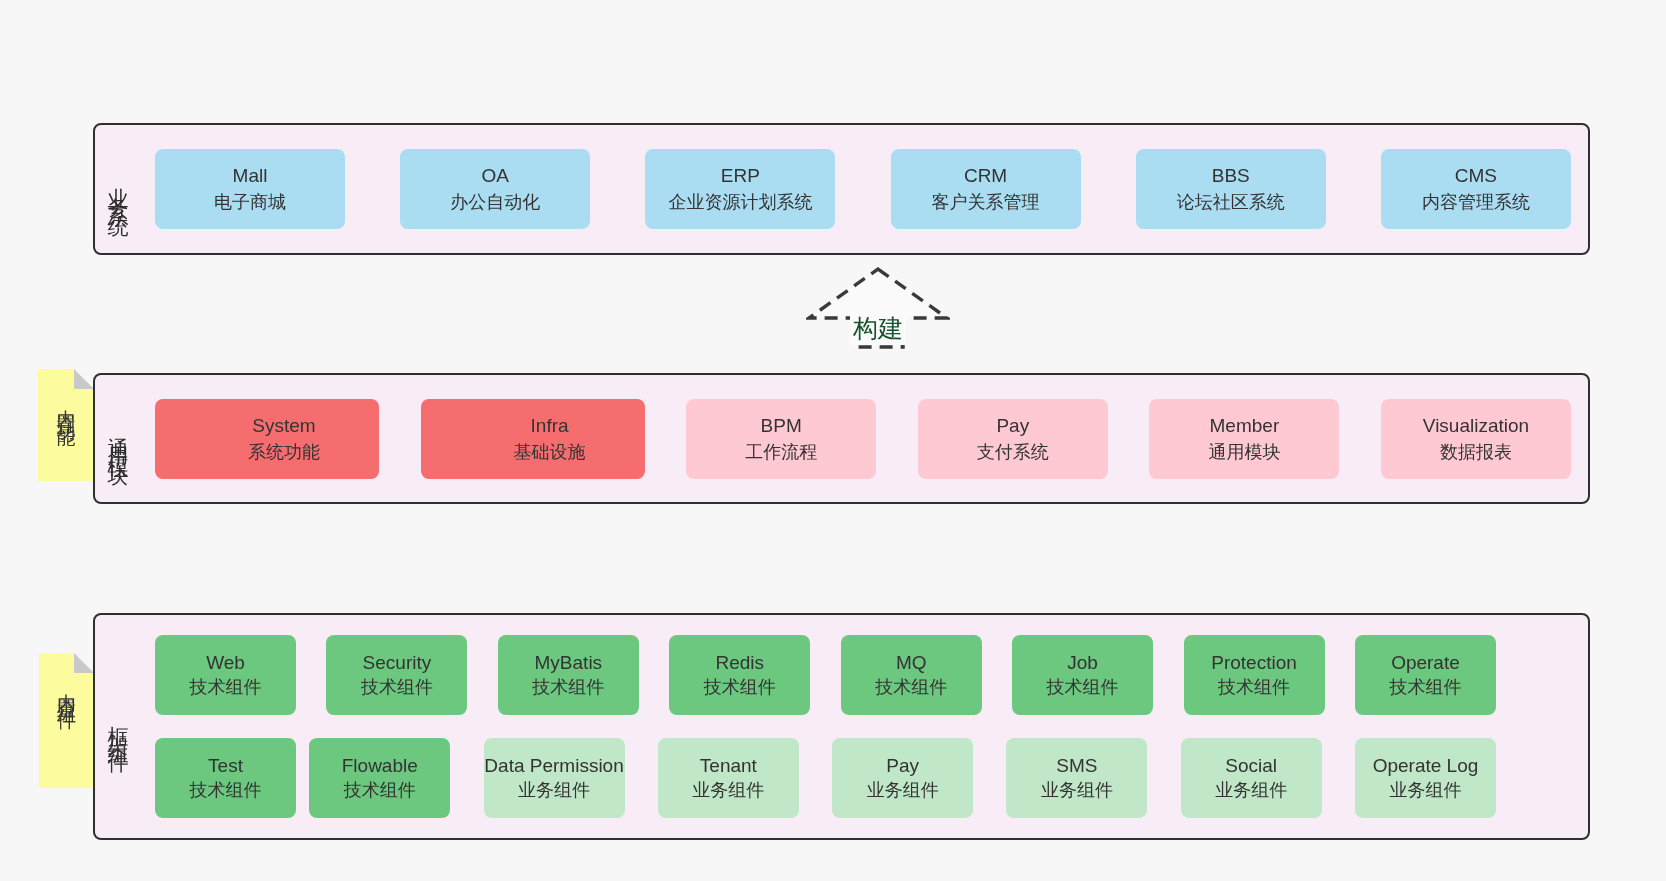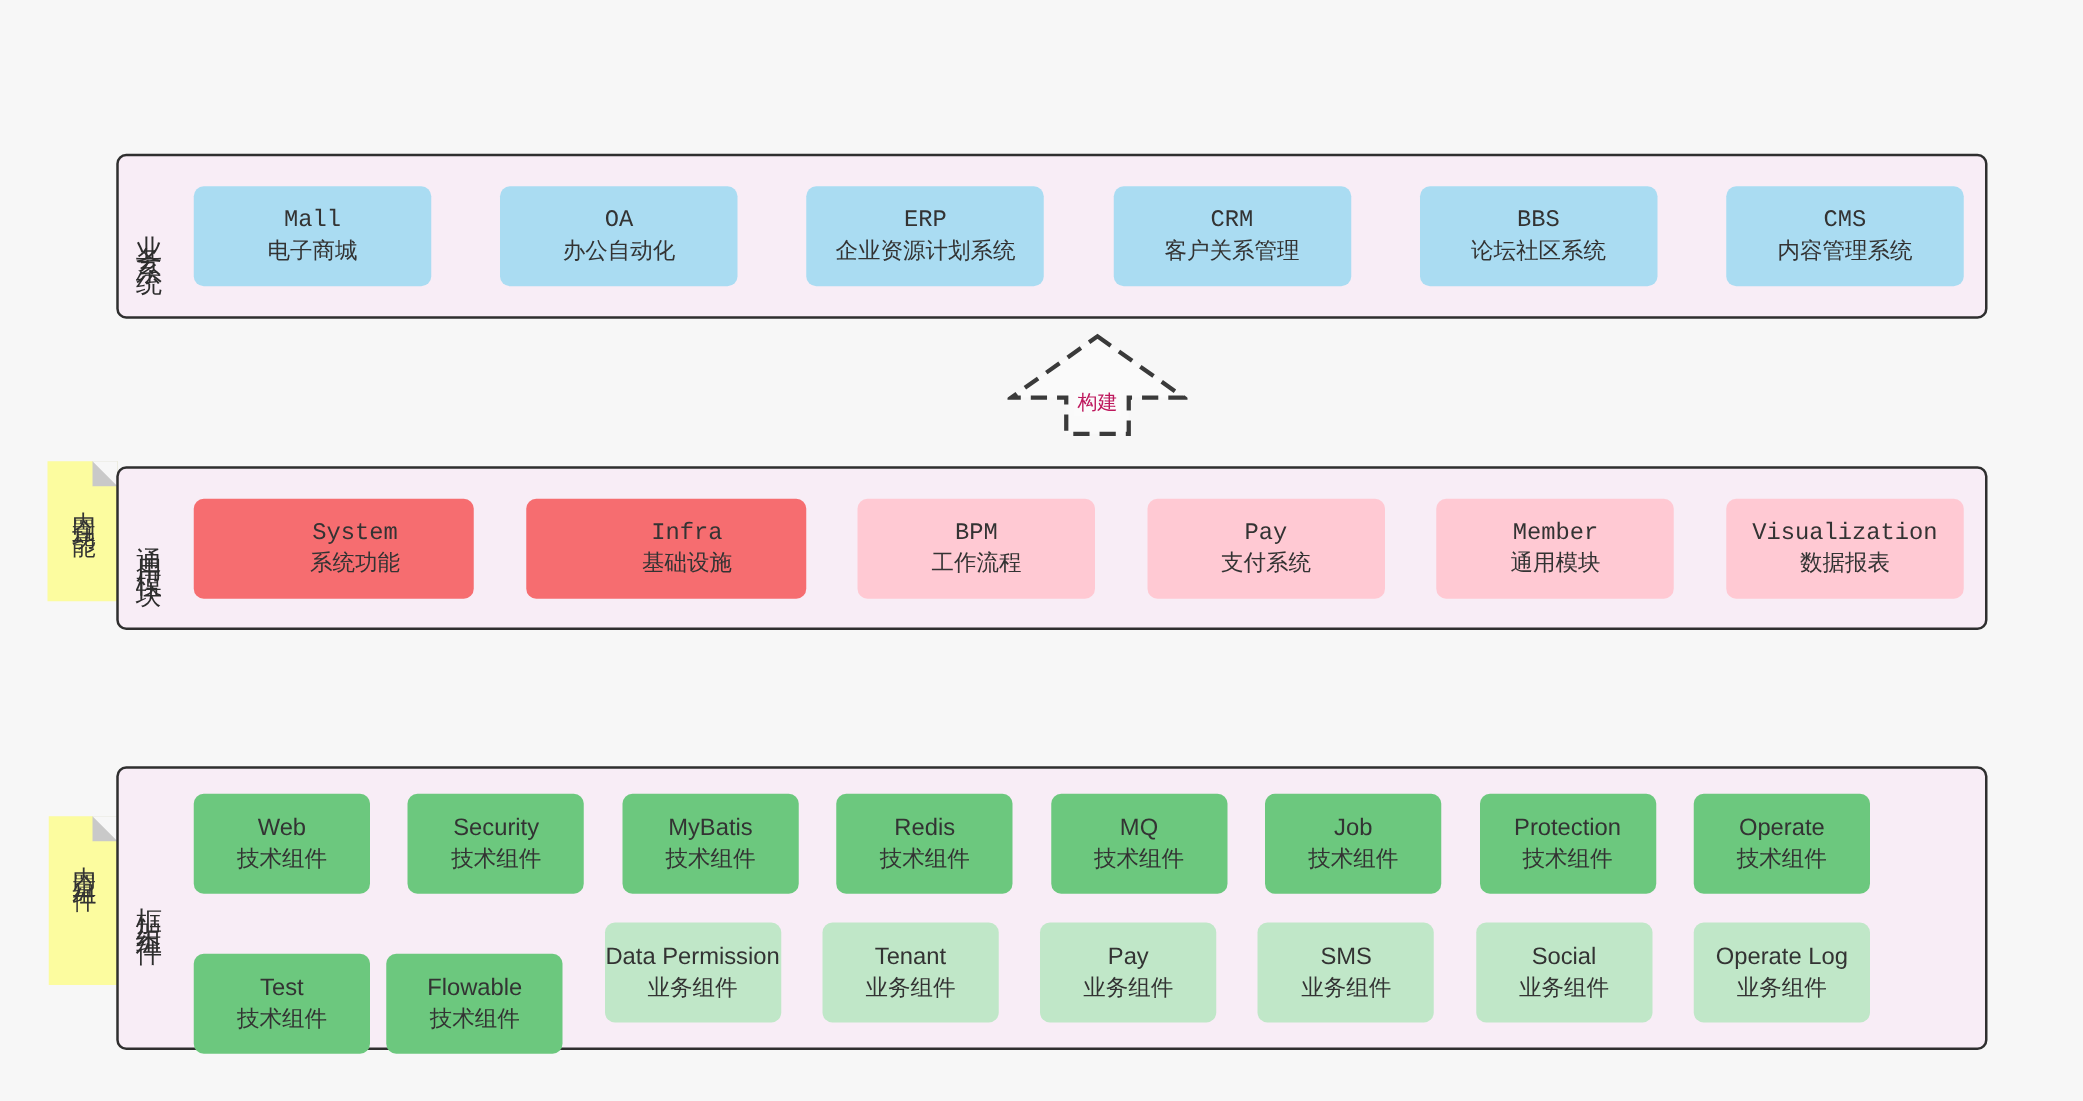--- a/index.html
+++ b/index.html
@@ -44,21 +44,21 @@
   .arrow svg path {
     fill: #fafafa;
     stroke: var(--arrowStroke);
     stroke-width: 3.4;
     stroke-dasharray: 13 8;
   }
   .arrow-label {
     position: absolute; left:50%; transform: translateX(-50%);
     top: 46px;
     background: #fbfbfb;
-    font-size: 16px; color:#be185d; padding:0 3px;
+    font-size: 25px; color:#14532d; padding:0 3px;
     white-space: nowrap;
   }
 
   
   .panel {
     position: absolute;
     background: var(--panelBg);
     border: 2px solid var(--panelBorder);
     border-radius: 8px;
     box-sizing: border-box;
@@ -83,29 +83,29 @@
   .row { display:flex; justify-content:space-between; }
 
   .box {
     height: 80px;
     border-radius: 8px;
     display:flex; flex-direction:column; align-items:center; justify-content:center;
     text-align:center;
     color: var(--text);
     line-height: 26px;
   }
-  #panel-business .box, #panel-modules .box { width:190px;font-family:Liberation Mono, monospace; }
+  #panel-business .box, #panel-modules .box { width:190px; }
   #panel-components .box { width:141px; line-height:25px; }
   .box .en { font-size:19px; }
   .box .zh { font-size:18px; }
 
   .box.blue       { background: var(--blue); }
   .box.red        { background: var(--red); padding-left: 34px; }
   .box.pink       { background: var(--pink); }
-  .box.green      { background: var(--green); margin-top: 25px; }
+  .box.green      { background: var(--green); }
   .box.lightGreen { background: var(--lightGreen); margin-left: 20px; }
 </style>
 </head>
 <body>
 
 <div class="stage">
 
   <div class="note" id="note-modules">
     <span class="note-fold"></span>
     <span class="note-label">内置功能</span>

